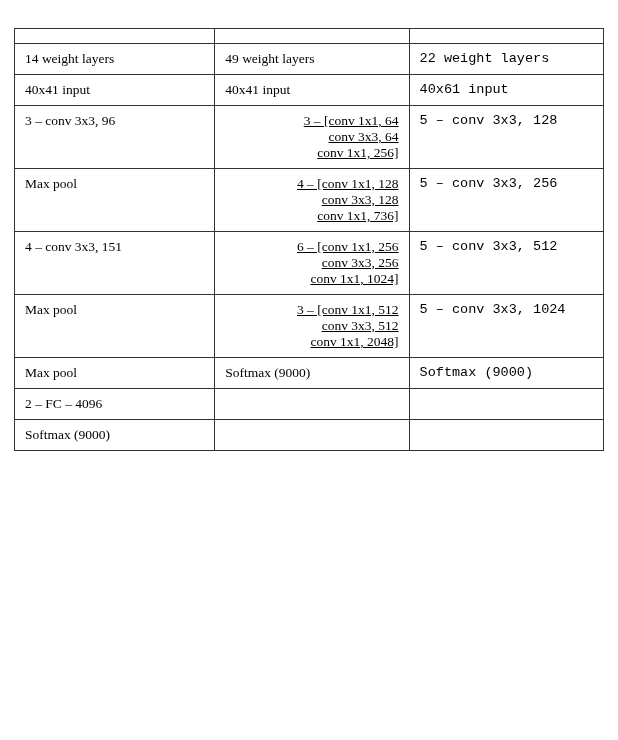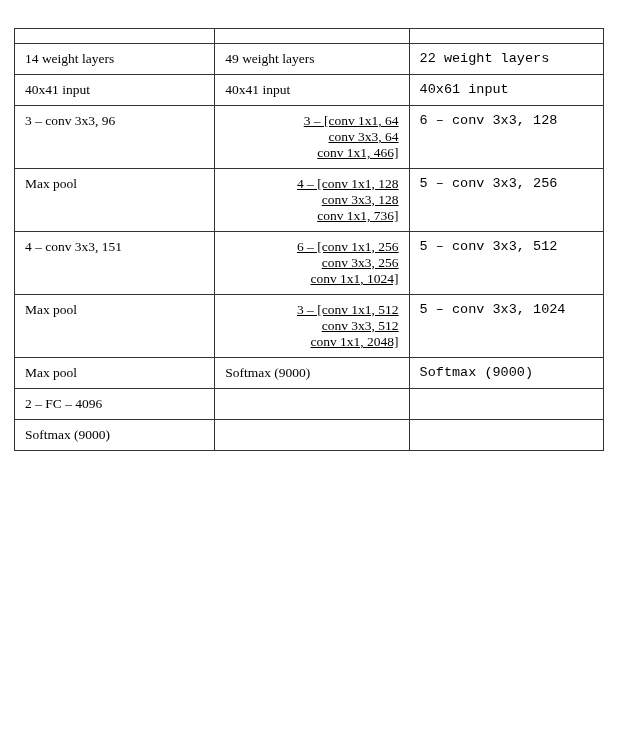--- a/index.html
+++ b/index.html
@@ -69,22 +69,22 @@
           <td>49 weight layers</td>
           <td>22 weight layers</td>
         </tr>
         <tr>
           <td>40x41 input</td>
           <td>40x41 input</td>
           <td>40x61 input</td>
         </tr>
         <tr>
           <td>3 – conv 3x3, 96</td>
-          <td class="center-lines"><span>3 – [conv 1x1, 64</span><br><span>conv 3x3, 64</span><br><span>conv 1x1, 466]</span></td>
-          <td>6 – conv 3x3, 128</td>
+          <td class="center-lines"><span>3 – [conv 1x1, 64</span><br><span>conv 3x3, 64</span><br><span>conv 1x1, 256]</span></td>
+          <td>5 – conv 3x3, 128</td>
         </tr>
         <tr>
           <td>Max pool</td>
           <td class="center-lines"><span>4 – [conv 1x1, 128</span><br><span>conv 3x3, 128</span><br><span>conv 1x1, 736]</span></td>
           <td>5 – conv 3x3, 256</td>
         </tr>
         <tr>
           <td>4 – conv 3x3, 151</td>
           <td class="center-lines"><span>6 – [conv 1x1, 256</span><br><span>conv 3x3, 256</span><br><span>conv 1x1, 1024]</span></td>
           <td>5 – conv 3x3, 512</td>

